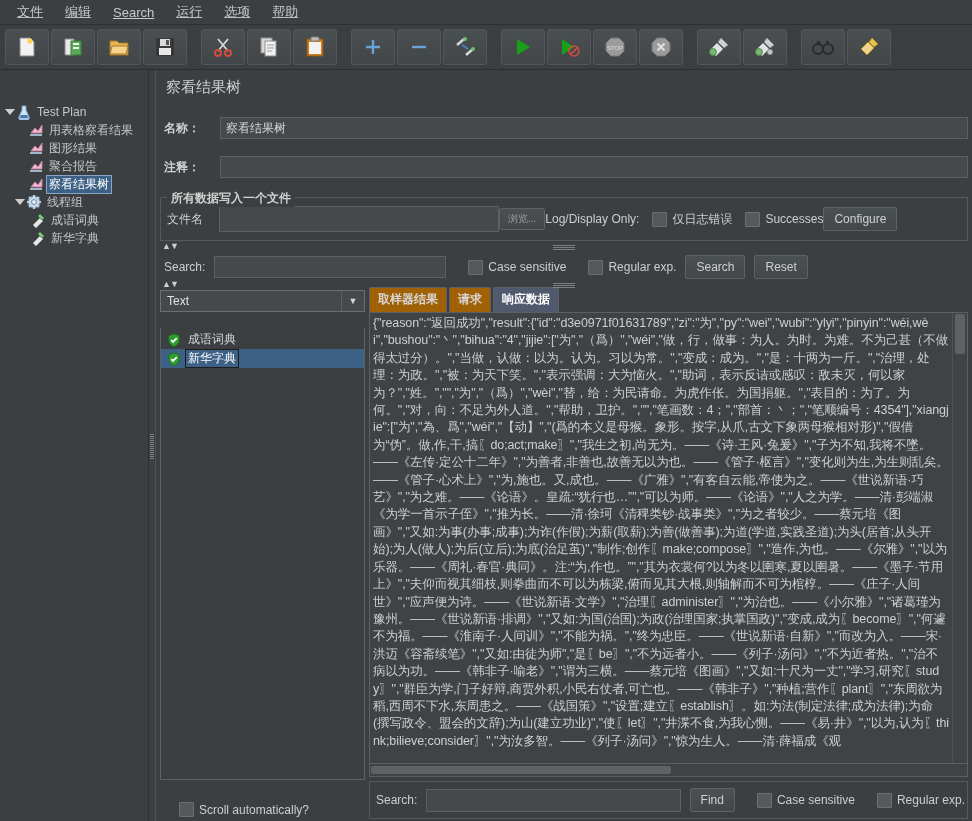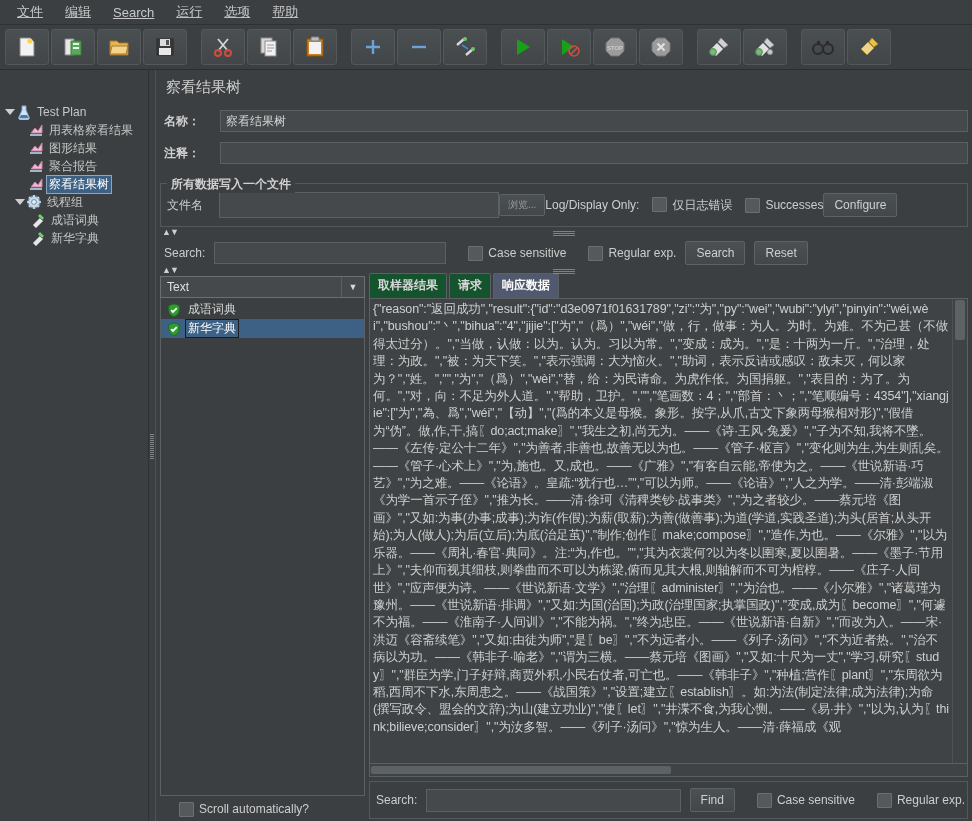--- a/index.html
+++ b/index.html
@@ -38,62 +38,62 @@
   .trow .twist.open:after{content:"";position:absolute;left:1px;top:3px;border-left:5px solid transparent;border-right:5px solid transparent;border-top:6px solid #cfcfcf;}
   .trow .tlabel{margin-left:3px;color:#c6c6c6;padding:0 2px;}
   .trow.sel .tlabel{background:#3d6185;color:#ffffff;outline:1px solid #8aa6c4;}
   .tico{width:16px;height:16px;flex:0 0 auto;}
   .indent1{padding-left:16px;}
   .indent2{padding-left:14px;}
   .indent3{padding-left:30px;}
 
   
   .panel-title{font-size:15px;color:#d0d0d0;padding:6px 4px 8px 6px;font-weight:normal;}
-  .field-row{display:flex;align-items:center;margin:5px 0 5px 0;}
+  .field-row{display:flex;align-items:center;margin:12px 0 5px 0;}
   .field-label{width:56px;font-size:12px;color:#d0d0d0;font-weight:bold;padding-left:4px;flex:0 0 auto;}
   .tfield{flex:1 1 auto;height:22px;background:#45494b;border:1px solid #5b6062;color:#d4d4d4;font-size:12px;line-height:20px;padding:0 5px;box-sizing:border-box;min-width:0;}
 
   
   .group{border:1px solid #55595b;margin:14px 0 0 0;padding:8px 6px 8px 6px;position:relative;}
   .group>.gtitle{position:absolute;top:-8px;left:6px;background:#3c3f41;padding:0 4px;font-size:12px;font-weight:bold;color:#d0d0d0;}
   .row{display:flex;align-items:center;gap:0;}
   .btn{border:1px solid #5d6264;background:linear-gradient(#4b5052,#43474a);color:#cfcfcf;font-size:12px;
        padding:4px 10px;border-radius:2px;cursor:pointer;white-space:nowrap;font-family:inherit;}
   .btn.small{font-size:10px;padding:3px 8px;color:#9a9a9a;}
   .cb{width:13px;height:13px;border:1px solid #6a6f71;background:#55595b;display:inline-block;flex:0 0 auto;border-radius:1px;}
   .cblabel{font-size:12px;color:#cdcdcd;white-space:nowrap;}
-  .cbwrap{display:flex;align-items:flex-start;gap:5px;cursor:pointer;padding-left:13px;}
+  .cbwrap{display:flex;align-items:center;gap:5px;cursor:pointer;padding-left:13px;}
   .lbl{font-size:12px;color:#cdcdcd;white-space:nowrap;}
 
   
   .splith{height:11px;position:relative;flex:0 0 auto;}
   .splith .arrows{position:absolute;left:2px;top:0px;font-size:9px;color:#cfcfcf;letter-spacing:-1px;line-height:11px;}
   .splith .mid{position:absolute;left:50%;top:3px;width:22px;margin-left:-11px;height:6px;
       background-image:repeating-linear-gradient(0deg,#9a9a9a 0 1px,transparent 1px 2px);opacity:.7;}
 
   
   .searchrow{display:flex;align-items:center;gap:9px;padding:3px 4px 0 4px;}
   .searchrow .sfield{width:232px;height:22px;background:#45494b;border:1px solid #5b6062;box-sizing:border-box;}
 
   
   .results{flex:1 1 auto;display:flex;min-height:0;padding-bottom:2px;}
-  .res-left{width:205px;flex:0 0 auto;display:flex;flex-direction:column;min-width:0;}
+  .res-left{width:205px;flex:0 0 auto;display:flex;flex-direction:column;min-width:0;gap:16px;}
   .combo{height:22px;background:#45494b;border:1px solid #6a6f71;display:flex;align-items:center;justify-content:space-between;padding:0 0 0 6px;color:#e0e0e0;font-size:12px;box-sizing:border-box;cursor:pointer;}
   .combo .caret{width:22px;text-align:center;font-size:9px;color:#d8d8d8;border-left:1px solid #5b6062;height:100%;line-height:20px;}
   .reslist{flex:1 1 auto;background:#3c3f41;border:1px solid #5b6062;border-top:none;overflow:hidden;min-height:0;padding-top:2px;}
   .rrow{display:flex;align-items:center;height:19px;padding-left:6px;gap:5px;white-space:nowrap;cursor:default;}
   .rrow.sel{background:#3d6185;}
   .rrow .rlabel{font-size:12px;color:#d6d6d6;padding:0 2px;}
   .rrow.sel .rlabel{color:#ffffff;outline:1px solid #1d1d1d;background:#3d6185;}
   .rred{color:#e8160c;font-size:15px;padding:4px 0 0 6px;white-space:nowrap;}
   .res-left-foot{display:flex;align-items:center;gap:7px;padding:6px 0 2px 6px;}
 
   .res-right{flex:1 1 auto;min-width:0;display:flex;flex-direction:column;margin-left:4px;}
   .tabs{display:flex;align-items:flex-end;height:22px;gap:2px;}
-  .tab{padding:3px 8px 4px 8px;font-size:12px;font-weight:bold;color:#d7d7d7;background:#14532d;border:1px solid #5b6062;border-bottom:none;border-radius:2px 2px 0 0;cursor:pointer;white-space:nowrap;}
+  .tab{padding:3px 8px 4px 8px;font-size:12px;font-weight:bold;color:#d7d7d7;background:#a16207;border:1px solid #5b6062;border-bottom:none;border-radius:2px 2px 0 0;cursor:pointer;white-space:nowrap;}
   .tab.active{background:#51596e;color:#ffffff;}
   .respbox{flex:1 1 auto;border:1px solid #5b6062;background:#3f4345;display:flex;min-height:0;overflow:hidden;}
   .resptext{flex:1 1 auto;min-width:0;overflow:hidden;padding:2px 3px;color:#cfcfcf;
      font-size:12.5px;line-height:17.4px;word-break:break-all;white-space:normal;letter-spacing:-0.1px;}
   .vscroll{width:14px;flex:0 0 auto;background:#3f4345;border-left:1px solid #4e5254;position:relative;}
   .vscroll .thumb{position:absolute;left:2px;right:2px;top:1px;height:40px;background:#5d6264;border-radius:2px;}
   .hscroll{height:12px;background:#3f4345;border:1px solid #5b6062;border-top:none;position:relative;}
   .hscroll .thumb{position:absolute;top:2px;left:1px;width:300px;height:8px;background:#5d6264;border-radius:2px;}
 
   .bottombar{display:flex;align-items:center;gap:9px;padding:6px 2px 6px 6px;border:1px solid #55595b;margin-top:4px;}

